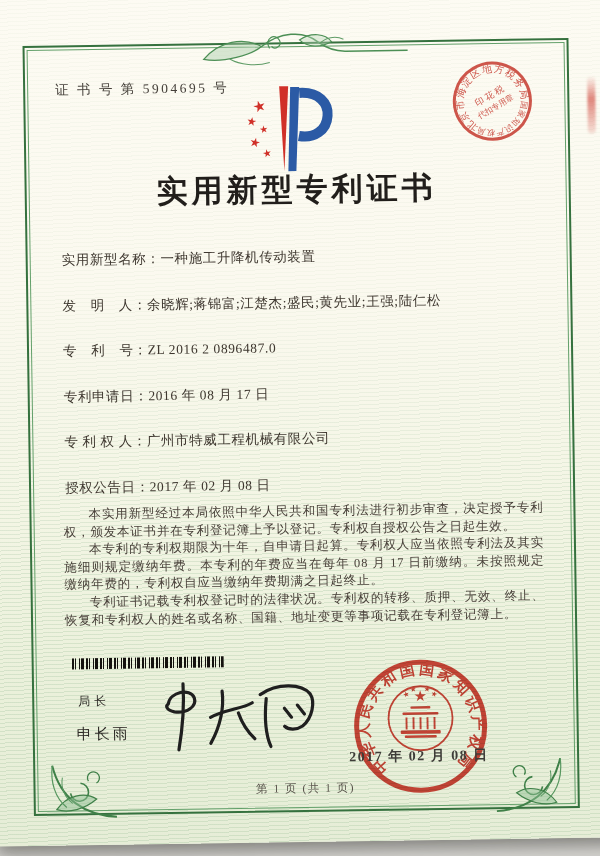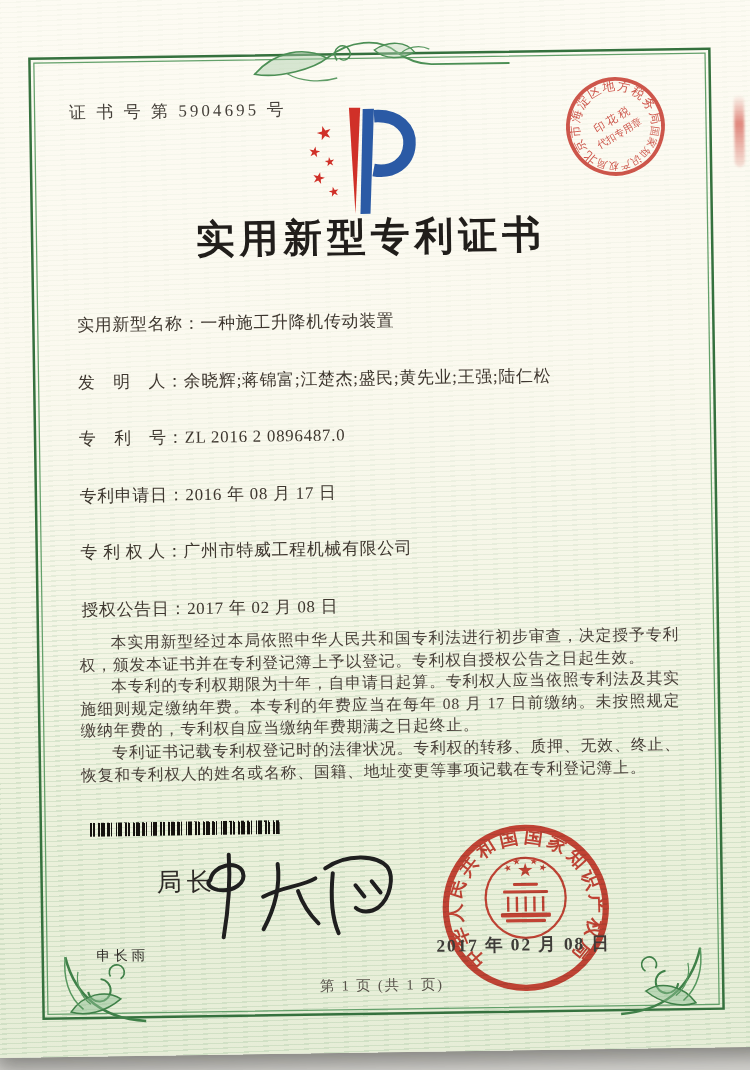--- a/index.html
+++ b/index.html
@@ -42,22 +42,22 @@
   .paras p{
     margin:0;text-indent:2em;text-align:justify;
     font-size:12.5px;line-height:17.6px;letter-spacing:.8px;color:#49413a;
   }
   .barcode{
     position:absolute;left:68px;top:655px;width:152px;height:11px;
     background:repeating-linear-gradient(90deg,
       #15120f 0 2px,transparent 2px 3px,#15120f 3px 4px,transparent 4px 7px,
       #15120f 7px 8px,transparent 8px 9px,#15120f 9px 12px,transparent 12px 14px);
   }
-  .signer-title{position:absolute;left:74px;top:690px;font-size:20px;letter-spacing:4px;color:#2d2a26;font-family:Liberation Serif, serif;margin-left:47px;}
-  .signer-name{position:absolute;left:72px;top:722px;font-size:11px;letter-spacing:3px;color:#2d2a26;font-family:Liberation Serif, serif;margin-top:32px;}
+  .signer-title{position:absolute;left:74px;top:690px;font-size:12px;letter-spacing:4px;color:#2d2a26;font-family:Liberation Serif, serif;}
+  .signer-name{position:absolute;left:72px;top:722px;font-size:15px;letter-spacing:3px;color:#2d2a26;font-family:Liberation Serif, serif;}
   .signature{position:absolute;left:146px;top:668px;}
   .seal-official{position:absolute;left:338px;top:650px;mix-blend-mode:multiply;opacity:.92;}
   .date-stamp{
     position:absolute;left:344px;top:749px;z-index:6;
     font-size:14px;letter-spacing:1.5px;color:#3e3c38;font-weight:bold;
   }
   .seal-tax{position:absolute;left:441px;top:48px;transform:rotate(-30deg);mix-blend-mode:multiply;opacity:.85;}
   .footer{
     position:absolute;left:0;right:0;top:781px;text-align:center;
     font-size:11.5px;letter-spacing:1.5px;color:#57524a;

